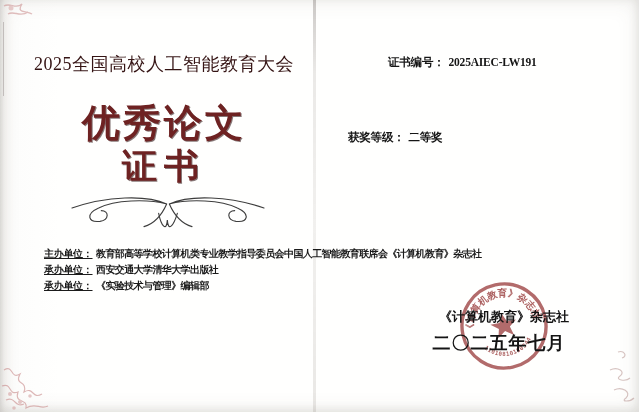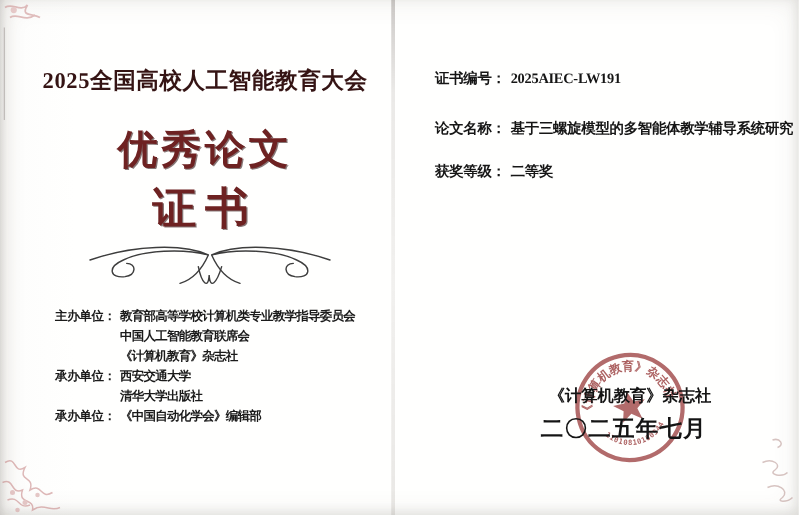--- a/index.html
+++ b/index.html
@@ -17,43 +17,43 @@
   }
   .edge-line{position:absolute;left:3px;top:22px;width:1px;height:74px;background:rgba(70,60,55,.25);}
   .fold-line{
     position:absolute;left:313px;top:0;width:3px;height:412px;
     background:linear-gradient(180deg,rgba(90,80,75,.30) 0%,rgba(110,100,92,.14) 18%,rgba(120,110,100,.10) 55%,rgba(120,110,100,.16) 100%);
     filter:blur(.4px);
   }
   
   .conf-title{
     position:absolute;left:14px;top:52px;width:300px;text-align:center;
-    font-size:18px;font-weight:bold;color:#351414;letter-spacing:.5px;white-space:nowrap;
+    font-size:18px;font-weight:normal;color:#351414;letter-spacing:.5px;white-space:nowrap;
   }
   .award-title{
     position:absolute;left:14px;top:98px;width:300px;text-align:center;
-    font-size:32px;font-weight:bold;color:#6e2222;letter-spacing:3px;
+    font-size:38px;font-weight:bold;color:#6e2222;letter-spacing:3px;
     text-shadow:1px 1px 0 rgba(35,8,8,.55);
   }
   .award-subtitle{
     position:absolute;left:14px;top:143px;width:300px;text-align:center;
     font-size:35px;font-weight:bold;color:#6e2222;letter-spacing:7px;
     text-shadow:1px 1px 0 rgba(35,8,8,.55);
   }
   .flourish{position:absolute;left:68px;top:190px;width:200px;height:48px;}
   .org-block{position:absolute;left:44px;top:246px;width:260px;color:#1b1b1b;}
   .org-row{display:flex;align-items:flex-start;}
   .org-label{
-    font-size:10px;font-weight:bold;white-space:nowrap;line-height:16px;flex:0 0 52px;letter-spacing:-0.3px;
+    font-size:10px;font-weight:bold;white-space:nowrap;line-height:16px;flex:0 0 52px;letter-spacing:-0.3px;text-decoration:underline;
   }
-  .org-items{display:flex;flex-direction:column;}
+  .org-items{display:flex;flex-direction:row;}
   .org-item{font-size:10px;font-weight:bold;white-space:nowrap;line-height:16px;letter-spacing:-0.6px;}
   
   .field{position:absolute;left:348px;white-space:nowrap;color:#161616;font-weight:bold;font-size:11.5px;letter-spacing:-0.2px;}
-  .f1{top:55px;} .f2{top:95px;} .f3{top:130px;} .f4{top:163px;} .f5{top:200px;}
+  .f1{top:55px;margin-left:40px;} .f2{top:95px;} .f3{top:130px;} .f4{top:163px;} .f5{top:200px;}
   .field .lbl{margin-right:4px;}
   
   .seal{position:absolute;left:456px;top:278px;width:96px;height:96px;transform:rotate(-12deg);opacity:.92;}
   .seal-line1{
     position:absolute;left:424px;top:308px;width:160px;text-align:center;
     font-size:13px;font-weight:bold;color:#141414;letter-spacing:0;white-space:nowrap;
   }
   .seal-line2{
     position:absolute;left:424px;top:331px;width:150px;text-align:center;
     font-size:18px;font-weight:bold;color:#141414;letter-spacing:1px;white-space:nowrap;
@@ -97,30 +97,27 @@
     <div class="org-row">
       <span class="org-label">承办单位：</span>
       <span class="org-items">
         <span class="org-item">西安交通大学</span>
         <span class="org-item">清华大学出版社</span>
       </span>
     </div>
     <div class="org-row">
       <span class="org-label">承办单位：</span>
       <span class="org-items">
-        <span class="org-item">《中国自动化学会》编辑部</span>
+        <span class="org-item">《实验技术与管理》编辑部</span>
       </span>
     </div>
   </div>
 
   <div class="field f1">
     <span class="lbl">证书编号：</span><span>2025AIEC-LW191</span>
-  </div>
-  <div class="field f2">
-    <span class="lbl">论文名称：</span><span>基于三螺旋模型的多智能体教学辅导系统研究</span>
   </div>
   <div class="field f3">
     <span class="lbl">获奖等级：</span><span>二等奖</span>
   </div>
 
   <svg class="seal" viewBox="-48 -48 96 96">
     <defs>
       <path id="arcTop" d="M -30,9 A 31 31 0 1 1 30,9"></path>
       <path id="arcBottom" d="M -26,15 A 30 30 0 0 0 26,15"></path>
     </defs>

